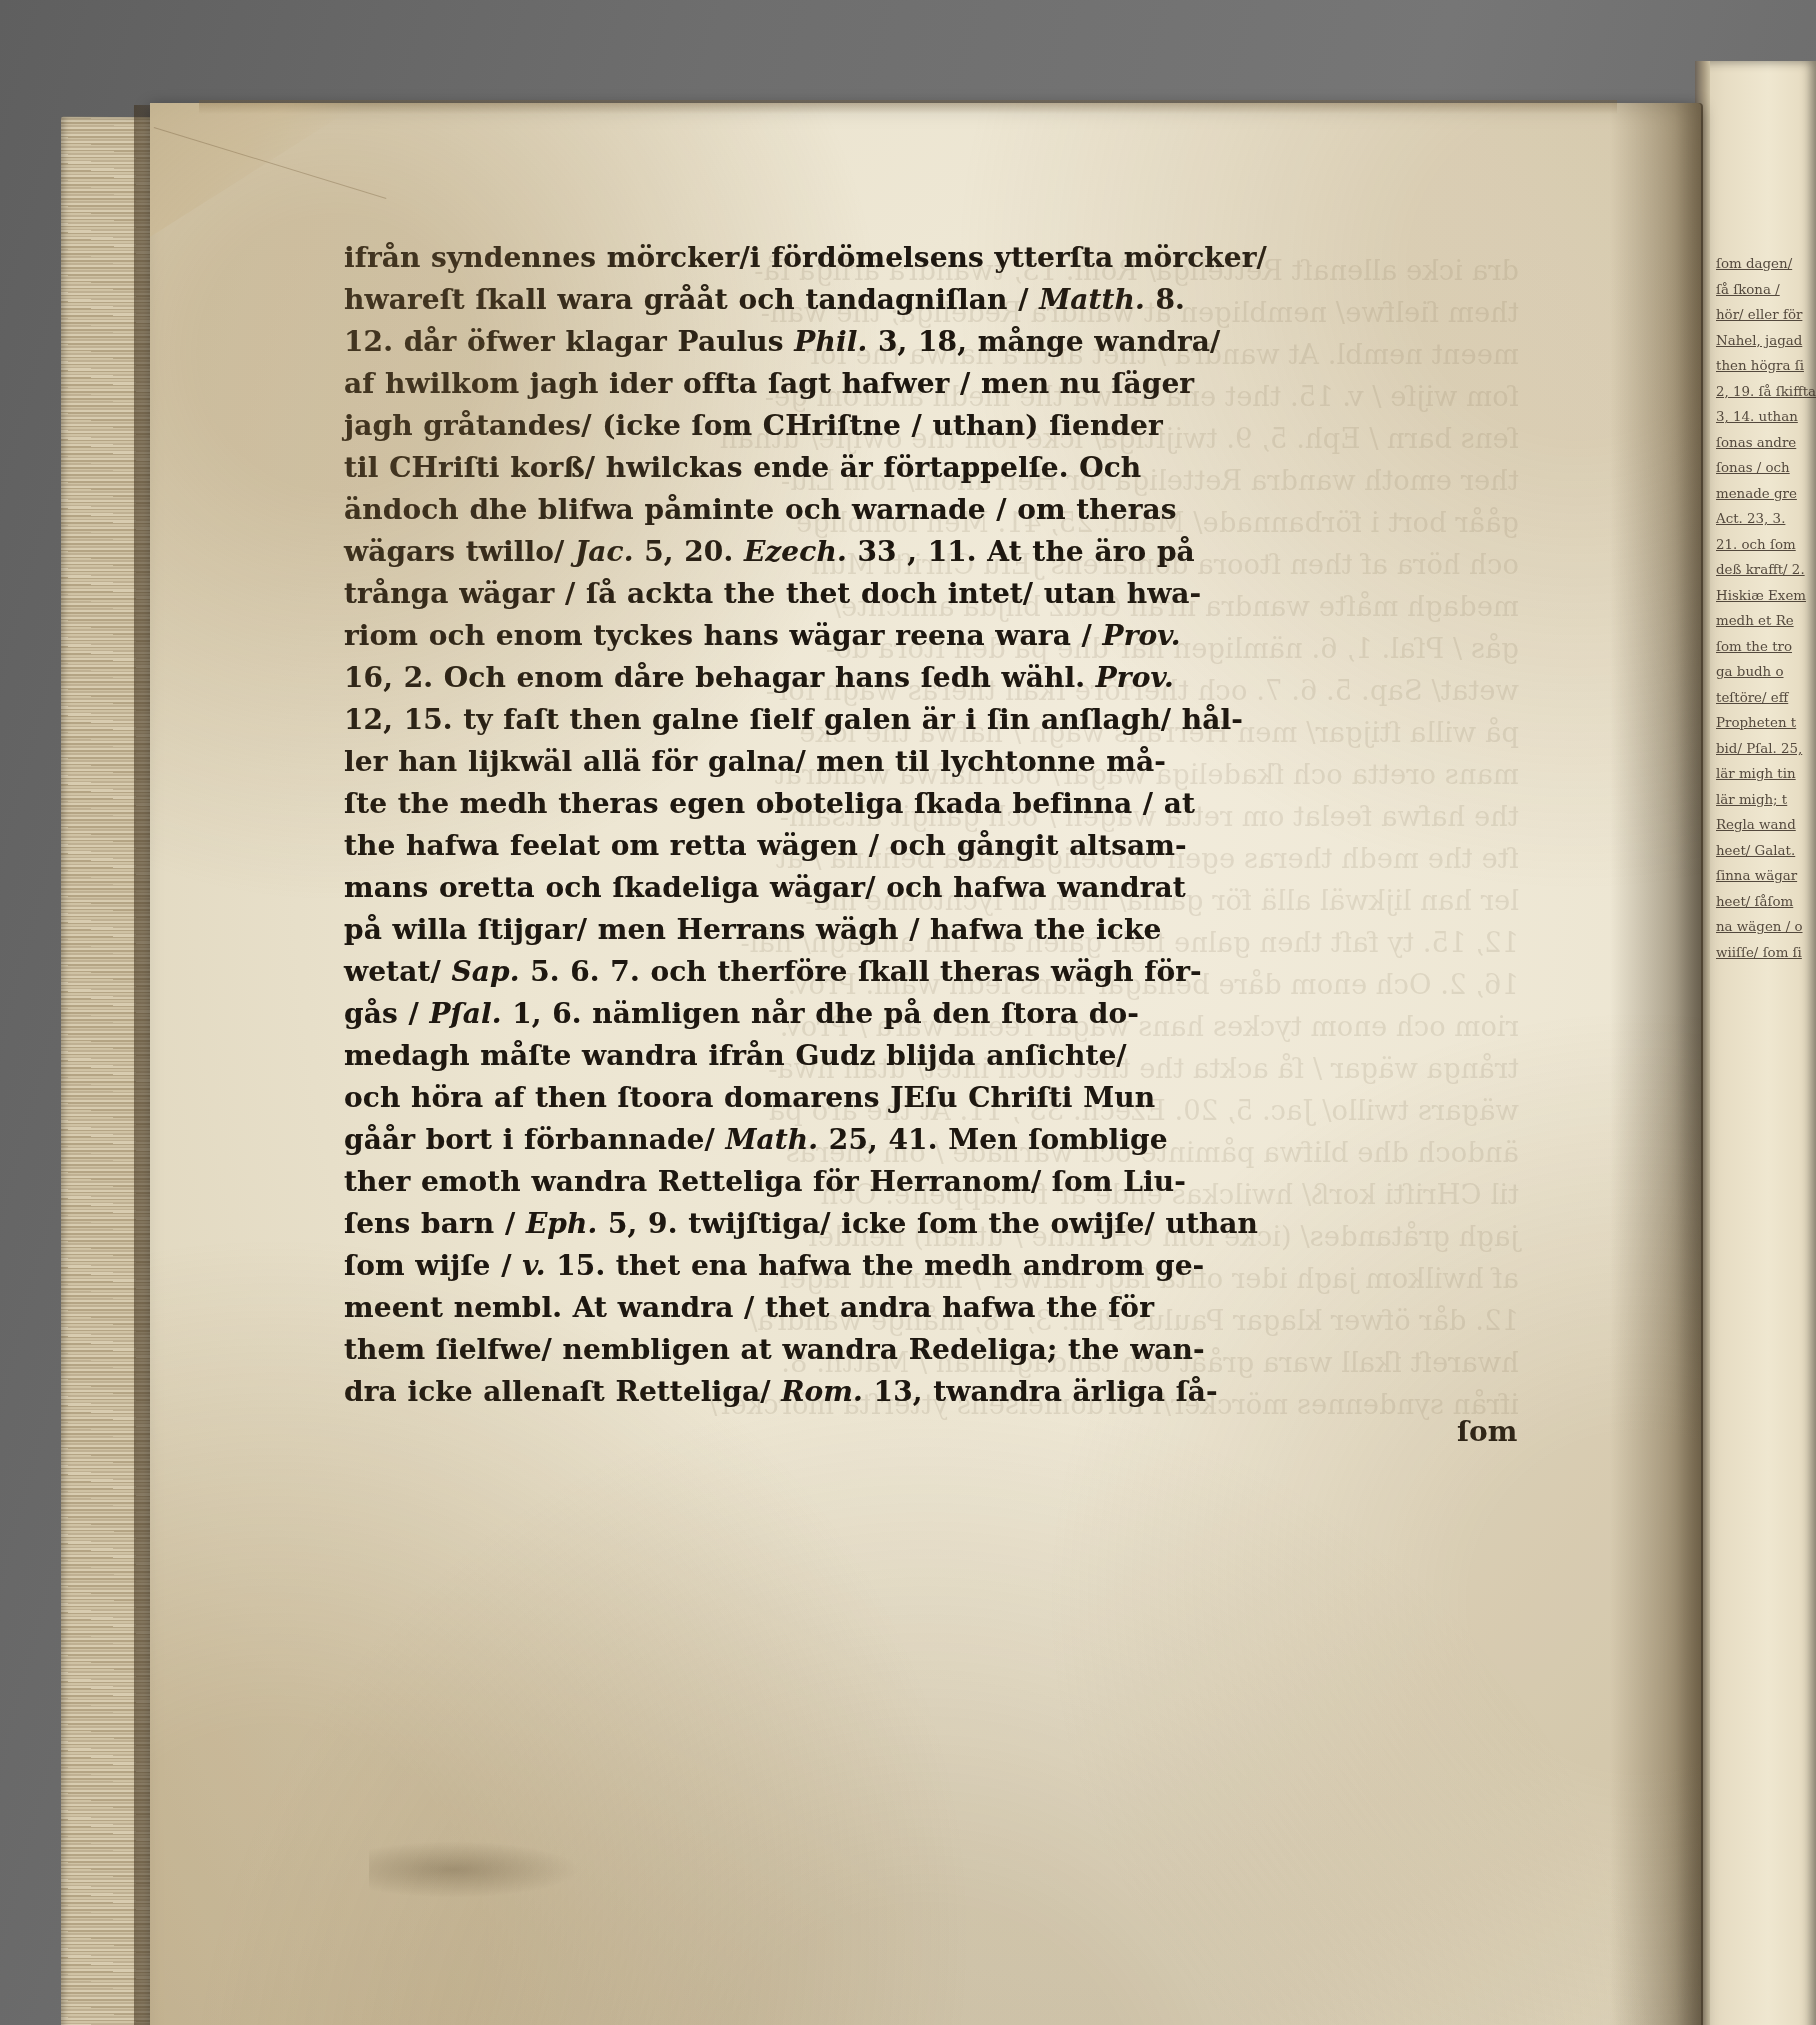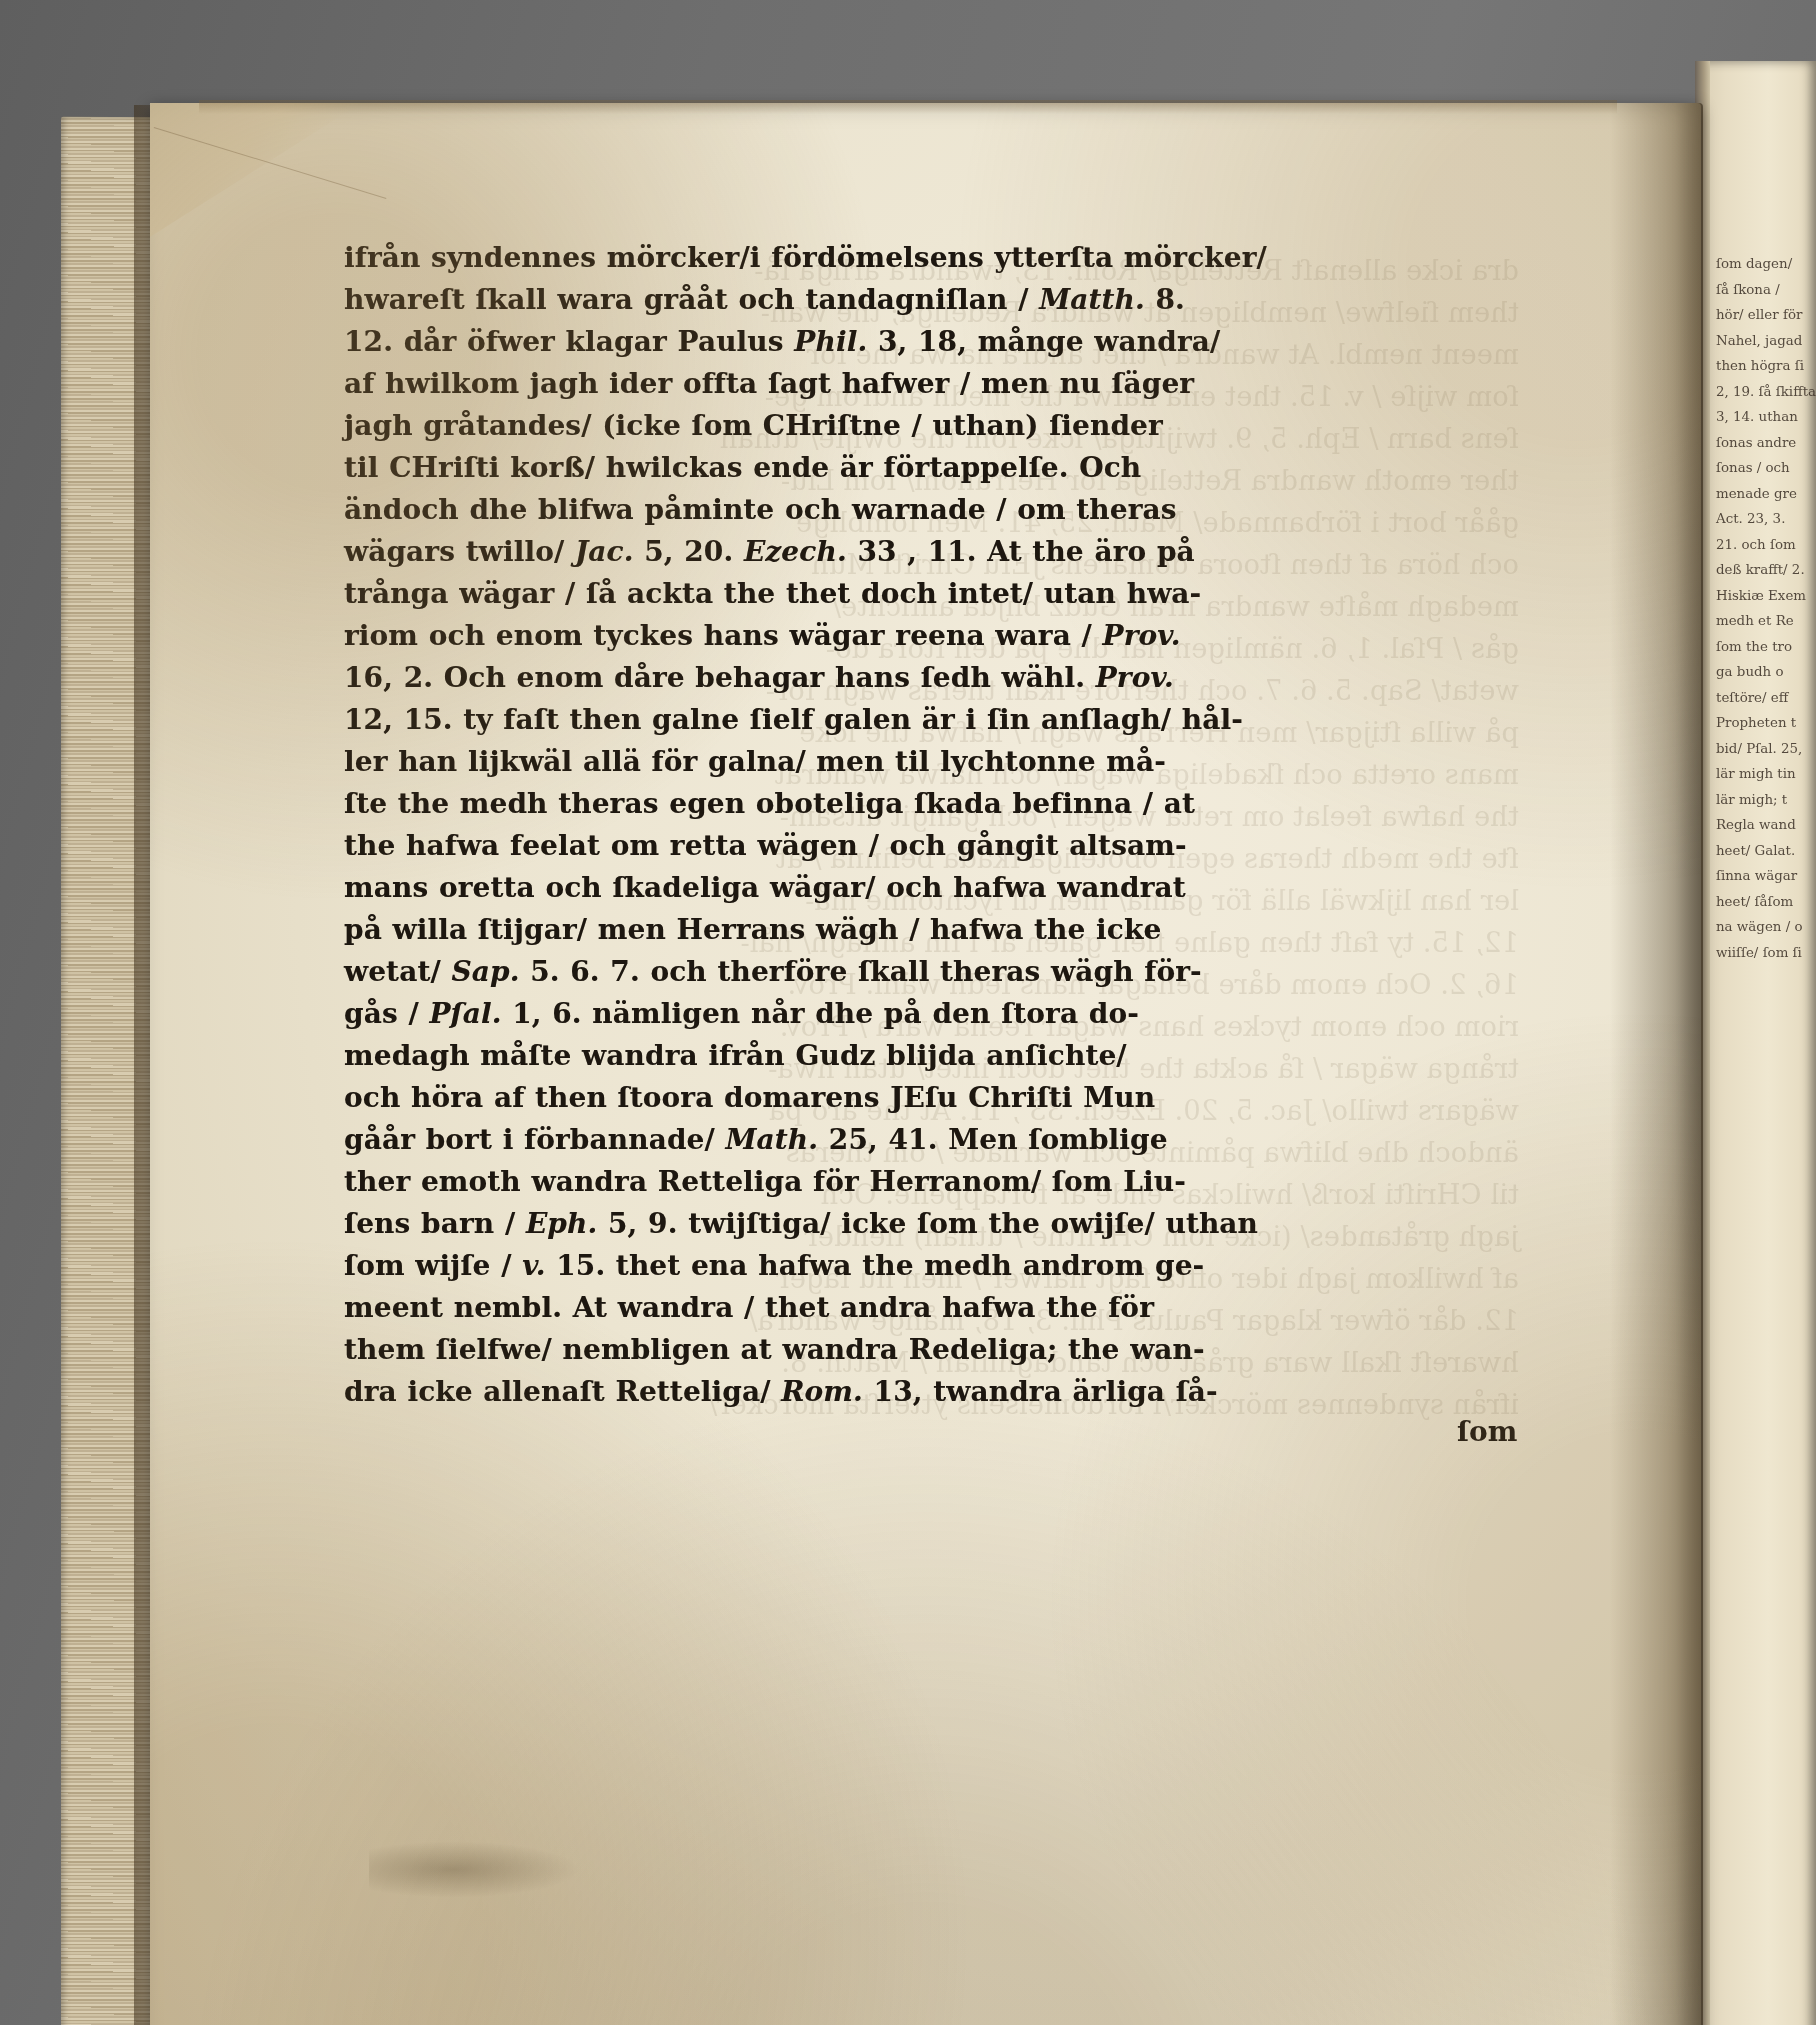--- a/index.html
+++ b/index.html
@@ -46,20 +46,21 @@
     top: 190px;
     width: 101px;
     font-family: "DejaVu Serif", serif;
     font-size: 13.4px;
     line-height: 25.5px;
     color: #33281f;
     opacity: .82;
     white-space: pre-wrap;
     word-break: break-word;
     filter: blur(0.2px);
+    text-decoration: underline;
   }
 
   
   .page-stack {
     position: absolute;
     left: 61px;
     top: 117px;
     width: 105px;
     height: 2049px;
     background:

